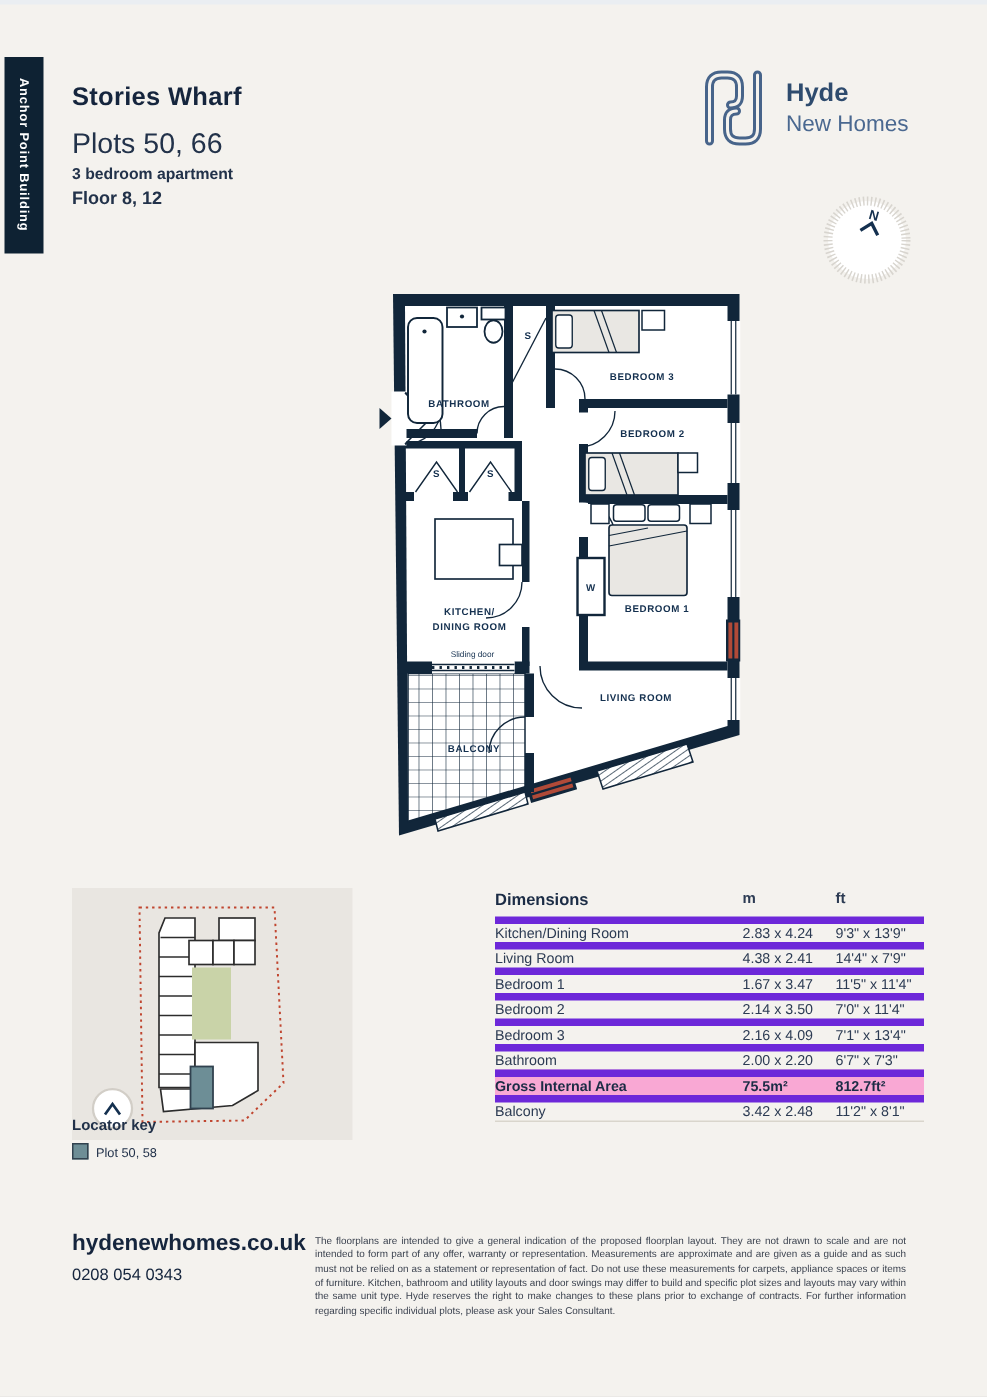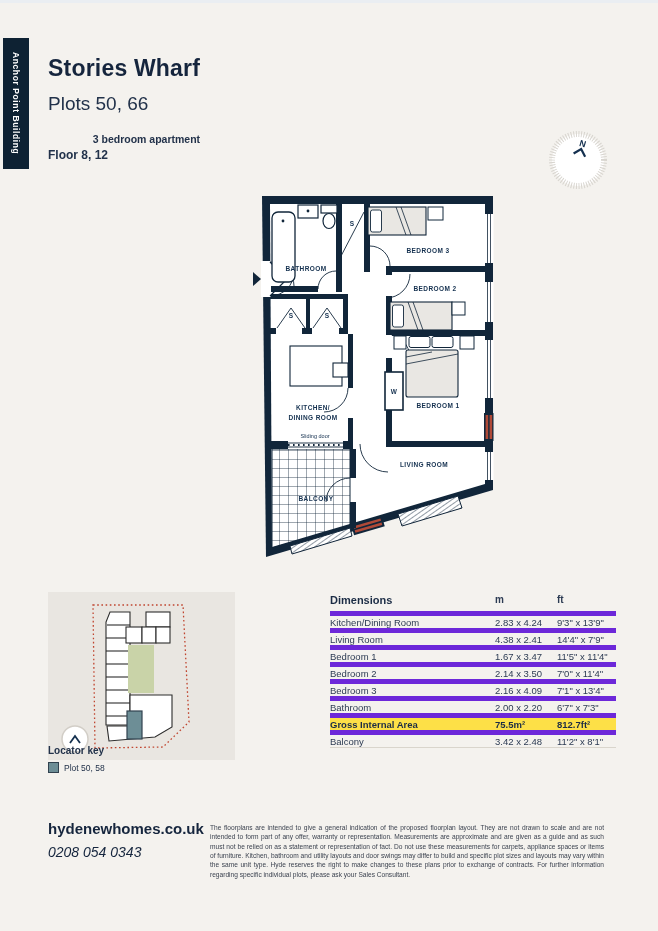--- a/index.html
+++ b/index.html
@@ -16,23 +16,23 @@
     position:absolute; left:3px; top:38px; width:26px; height:131px;
     background:#0e2233; display:flex; align-items:center; justify-content:center;
   }
   .side-tab span{
     writing-mode:vertical-rl; color:#ffffff; font-size:8.5px; font-weight:bold;
     letter-spacing:0.6px; white-space:nowrap;
   }
 
   
   .hdr{ position:absolute; left:48px; top:55px; }
-  .hdr .title{ font-size:23px; font-weight:bold; color:#15253d; letter-spacing:0.2px; }
+  .hdr .title{ font-size:17px; font-weight:bold; color:#15253d; letter-spacing:0.2px; }
   .hdr .plots{ font-size:19px; font-weight:normal; color:#22324a; margin-top:11px; }
-  .hdr .sub{ font-size:10.5px; color:#22324a; margin-top:18px; font-weight:bold;text-align:right; }
+  .hdr .sub{ font-size:10.5px; color:#22324a; margin-top:2px; font-weight:bold; }
   .hdr .sub2{ font-size:12px; color:#22324a; margin-top:3px; font-weight:bold; }
 
   
   .logo{ position:absolute; left:464px; top:44px; display:flex; align-items:flex-start; }
   .logo-text{ margin-left:10px; padding-top:8px; }
   .logo-text .l1{ font-size:17px; font-weight:bold; color:#2e4b6e; }
   .logo-text .l2{ font-size:15px; color:#4a6890; margin-top:2px; }
 
   
   .fp-key{ position:absolute; left:48px; top:190px; font-size:7.5px; color:#22324a; }
@@ -42,33 +42,33 @@
   .fp-key .swatch{ width:11px; height:7px; background:#b04a38; border:1.5px solid #11263a; margin-right:3px; }
   .fp-key .kr .swl{ padding-left:0; }
 
   
   .dims{ position:absolute; left:330px; top:591px; width:286px; font-size:9.5px; color:#2c3b53; }
   .dim-head{ display:grid; grid-template-columns:165px 62px 59px; font-weight:bold; padding:3px 0 5px 0; }
   .dim-head .dh1{ font-size:11px; color:#1b2c45; }
   .dim-head .dh2,.dim-head .dh3{ font-size:10px; }
   .dim-row{ display:grid; grid-template-columns:165px 62px 59px; height:17px; align-items:center; border-top:5px solid #6d28d9; }
   .dim-rows{ border-bottom:1px solid #d9d5cc; }
-  .dim-row.hl{ background:#fde047; font-weight:bold; color:#1b2c45; }
+  .dim-row.hl{ background:#f9a8d4; font-weight:bold; color:#1b2c45; }
 
   
   .locator-panel{ position:absolute; left:48px; top:592px; width:187px; height:168px; background:#e9e6e1; }
   .locator-key{ position:absolute; left:48px; top:745px; font-size:8.5px; color:#22324a; }
   .locator-key .lkt{ font-size:10px; font-weight:bold; margin-bottom:6px; }
   .locator-key .lkr{ display:flex; align-items:center; }
   .locator-key .lks{ width:11px; height:11px; background:#6d8e96; border:1.5px solid #31424f; margin-right:5px; }
 
   
   .contact{ position:absolute; left:48px; top:820px; color:#15253d; }
   .contact .web{ font-size:15px; font-weight:bold; }
-  .contact .tel{ font-size:14px; margin-top:7px; font-weight:normal;font-style:italic; }
+  .contact .tel{ font-size:11px; margin-top:7px; font-weight:normal; }
   .disclaimer{
     position:absolute; left:210px; top:823px; width:394px;
     font-size:6.6px; line-height:1.42; color:#3c4350; text-align:justify;
   }
 
   svg text{ font-family:"Liberation Sans", sans-serif; }
   .rm{ font-size:6.5px; font-weight:bold; fill:#14304f; letter-spacing:0.4px; }
   .sm{ font-size:5.5px; fill:#14304f; }
 </style>
 </head>
@@ -81,20 +81,32 @@
     <span>Anchor Point Building</span>
   </div>
 
   <div class="hdr">
     <div class="title">Stories Wharf</div>
     <div class="plots">Plots 50, 66</div>
     <div class="sub">3 bedroom apartment</div>
     <div class="sub2">Floor 8, 12</div>
   </div>
 
+  <div class="logo">
+    <svg width="50" height="56" viewBox="0 0 50 56">
+      <path d="M9,50 L9,14 Q9,6 17,6 L21,6 Q29,6 29,14 L29,20 Q29,26 23,26" fill="none" stroke="#47648a" stroke-width="6" stroke-linecap="round"></path>
+      <path d="M9,50 L9,14 Q9,6 17,6 L21,6 Q29,6 29,14 L29,20 Q29,26 23,26" fill="none" stroke="#f4f2ee" stroke-width="2" stroke-linecap="round"></path>
+      <path d="M41,6 L41,42 Q41,50 33,50 L29,50 Q21,50 21,42 L21,36 Q21,30 27,30" fill="none" stroke="#47648a" stroke-width="6" stroke-linecap="round"></path>
+      <path d="M41,6 L41,42 Q41,50 33,50 L29,50 Q21,50 21,42 L21,36 Q21,30 27,30" fill="none" stroke="#f4f2ee" stroke-width="2" stroke-linecap="round"></path>
+    </svg>
+    <div class="logo-text">
+      <div class="l1">Hyde</div>
+      <div class="l2">New Homes</div>
+    </div>
+  </div>
 
   <svg style="position:absolute; left:548px; top:130px;" width="60" height="60" viewBox="0 0 60 60">
     <circle cx="30" cy="30" r="26" fill="#ffffff" stroke="#d8d5cf" stroke-width="6" stroke-dasharray="1 1.6"></circle>
     <g transform="rotate(16 30 30)">
       <text x="30" y="16" text-anchor="middle" font-size="9" font-weight="bold" fill="#14304f">N</text>
       <path d="M24,25 L30,18.5 L36,25" fill="none" stroke="#14304f" stroke-width="2.2"></path>
     </g>
   </svg>
 
 

